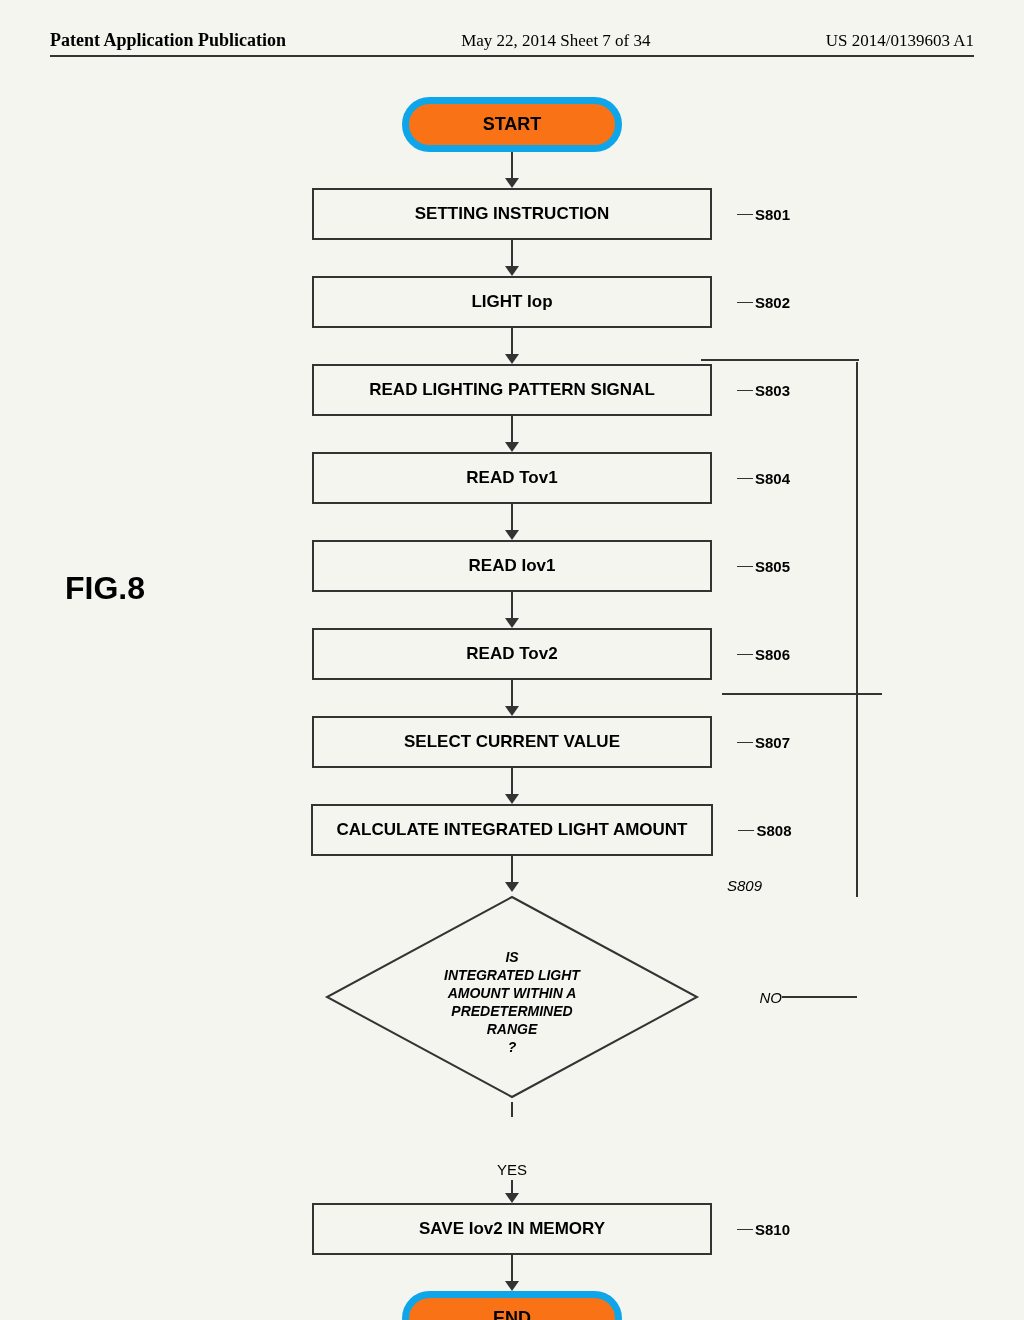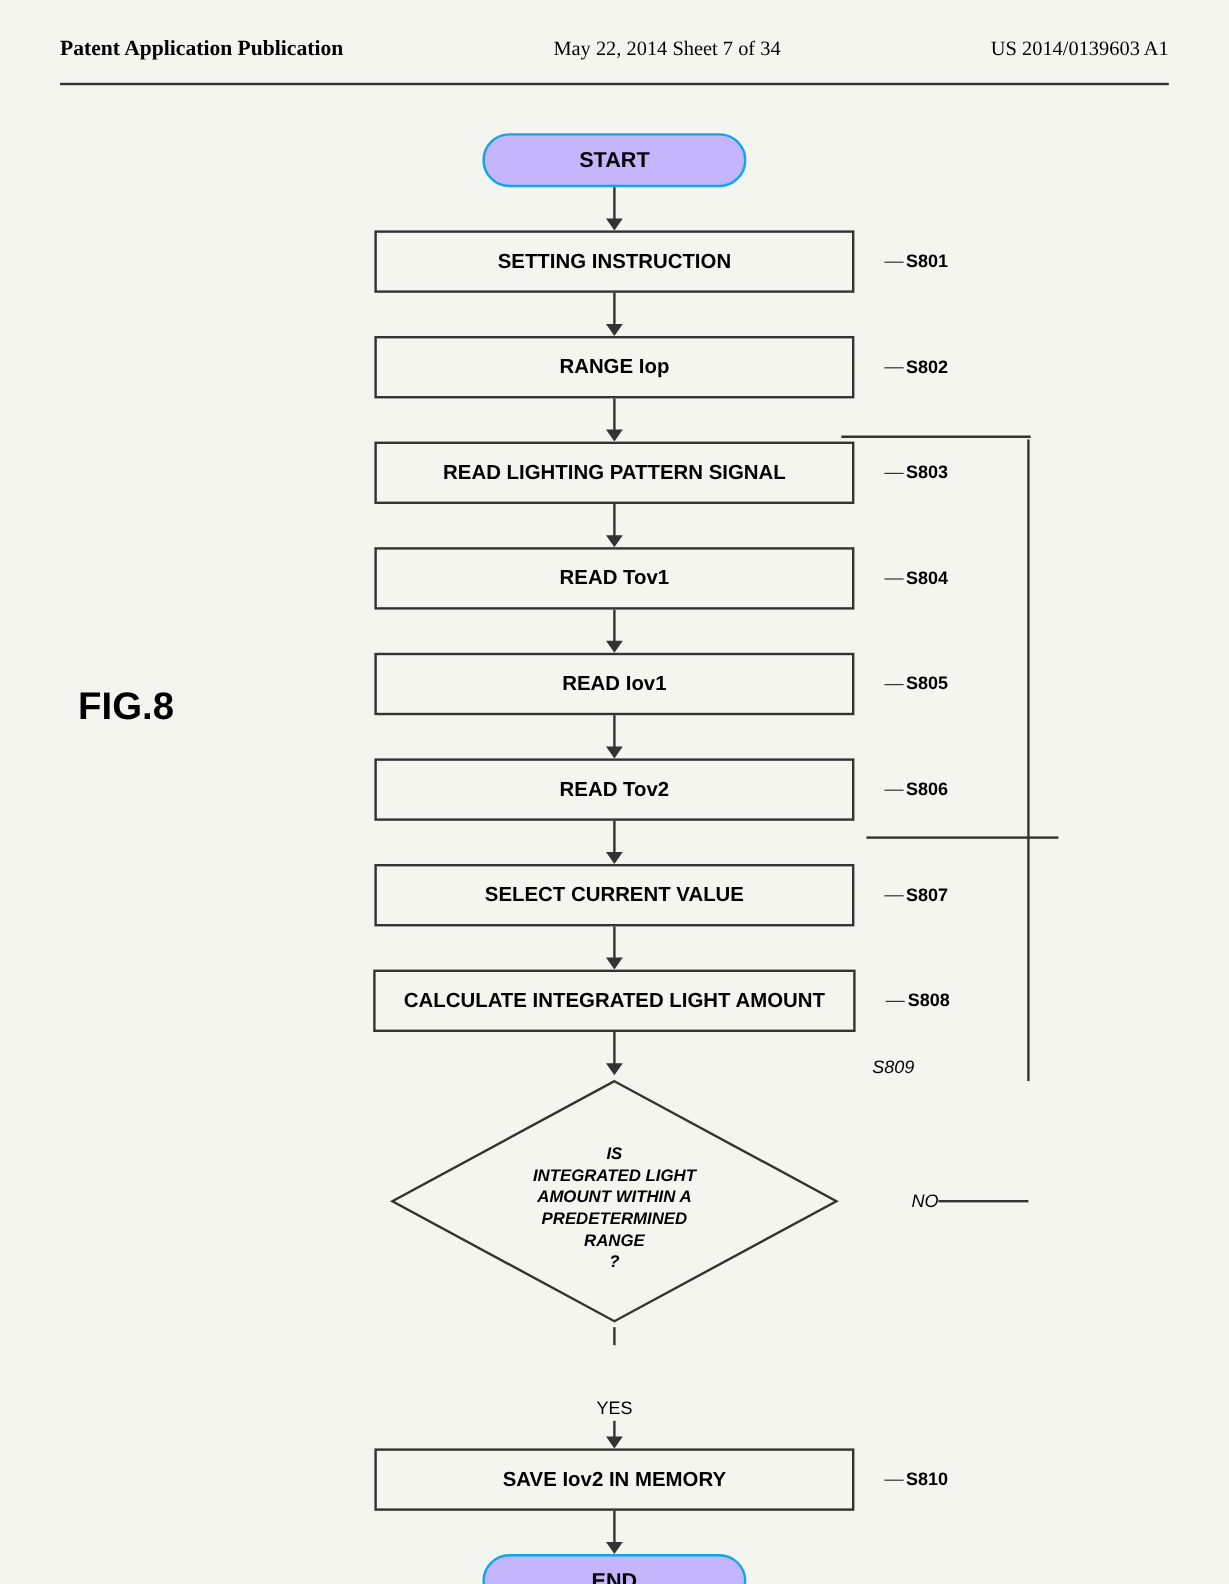--- a/index.html
+++ b/index.html
@@ -17,21 +17,21 @@
       background: #f5f5f0;
       padding: 30px 50px;
       position: relative;
     }
 
     .header {
       display: flex;
       justify-content: space-between;
       align-items: baseline;
       border-bottom: 2px solid #333;
-      padding-bottom: 18px;
+      padding-bottom: 4px;
       margin-bottom: 40px;
     }
 
     .header-left {
       font-size: 18px;
       font-weight: bold;
       font-family: 'Times New Roman', serif;
     }
 
     .header-center {
@@ -56,27 +56,27 @@
     .flowchart-container {
       display: flex;
       flex-direction: column;
       align-items: center;
       margin-top: 20px;
       position: relative;
     }
 
     
     .fc-terminal {
-      border: 2px solid #0ea5e9;
+      border: 7px solid #0ea5e9;
       border-radius: 28px;
       padding: 10px 50px;
       text-align: center;
       font-size: 18px;
       font-weight: bold;
-      background: #c4b5fd;
+      background: #f97316;
       min-width: 220px;
       font-family: Arial, sans-serif;
     }
 
     .fc-process {
       border: 2px solid #333;
       padding: 14px 24px;
       text-align: center;
       font-size: 17px;
       font-weight: bold;
@@ -164,21 +164,21 @@
         <span>SETTING INSTRUCTION</span>
         <span class="step-label">S801</span>
       </div>
     </div>
 
     <div class="arrow-down"></div>
     <div class="spacer"></div>
 
     <div class="step-wrapper">
       <div class="fc-process">
-        <span>RANGE Iop</span>
+        <span>LIGHT Iop</span>
         <span class="step-label">S802</span>
       </div>
     </div>
 
     <div class="arrow-down"></div>
     <div class="spacer"></div>
 
     <div class="step-wrapper">
       <div class="fc-process">
         <span>READ LIGHTING PATTERN SIGNAL</span>

